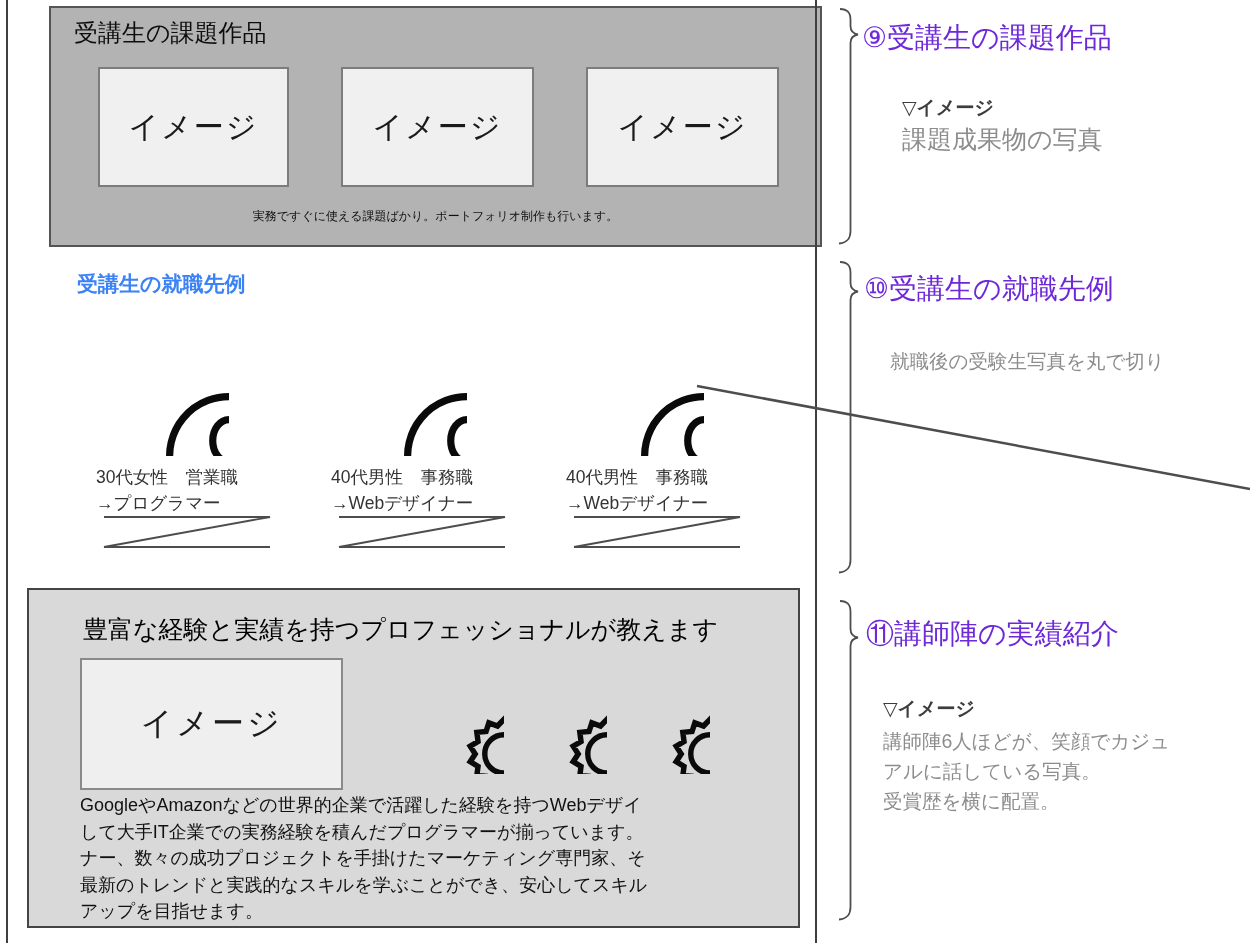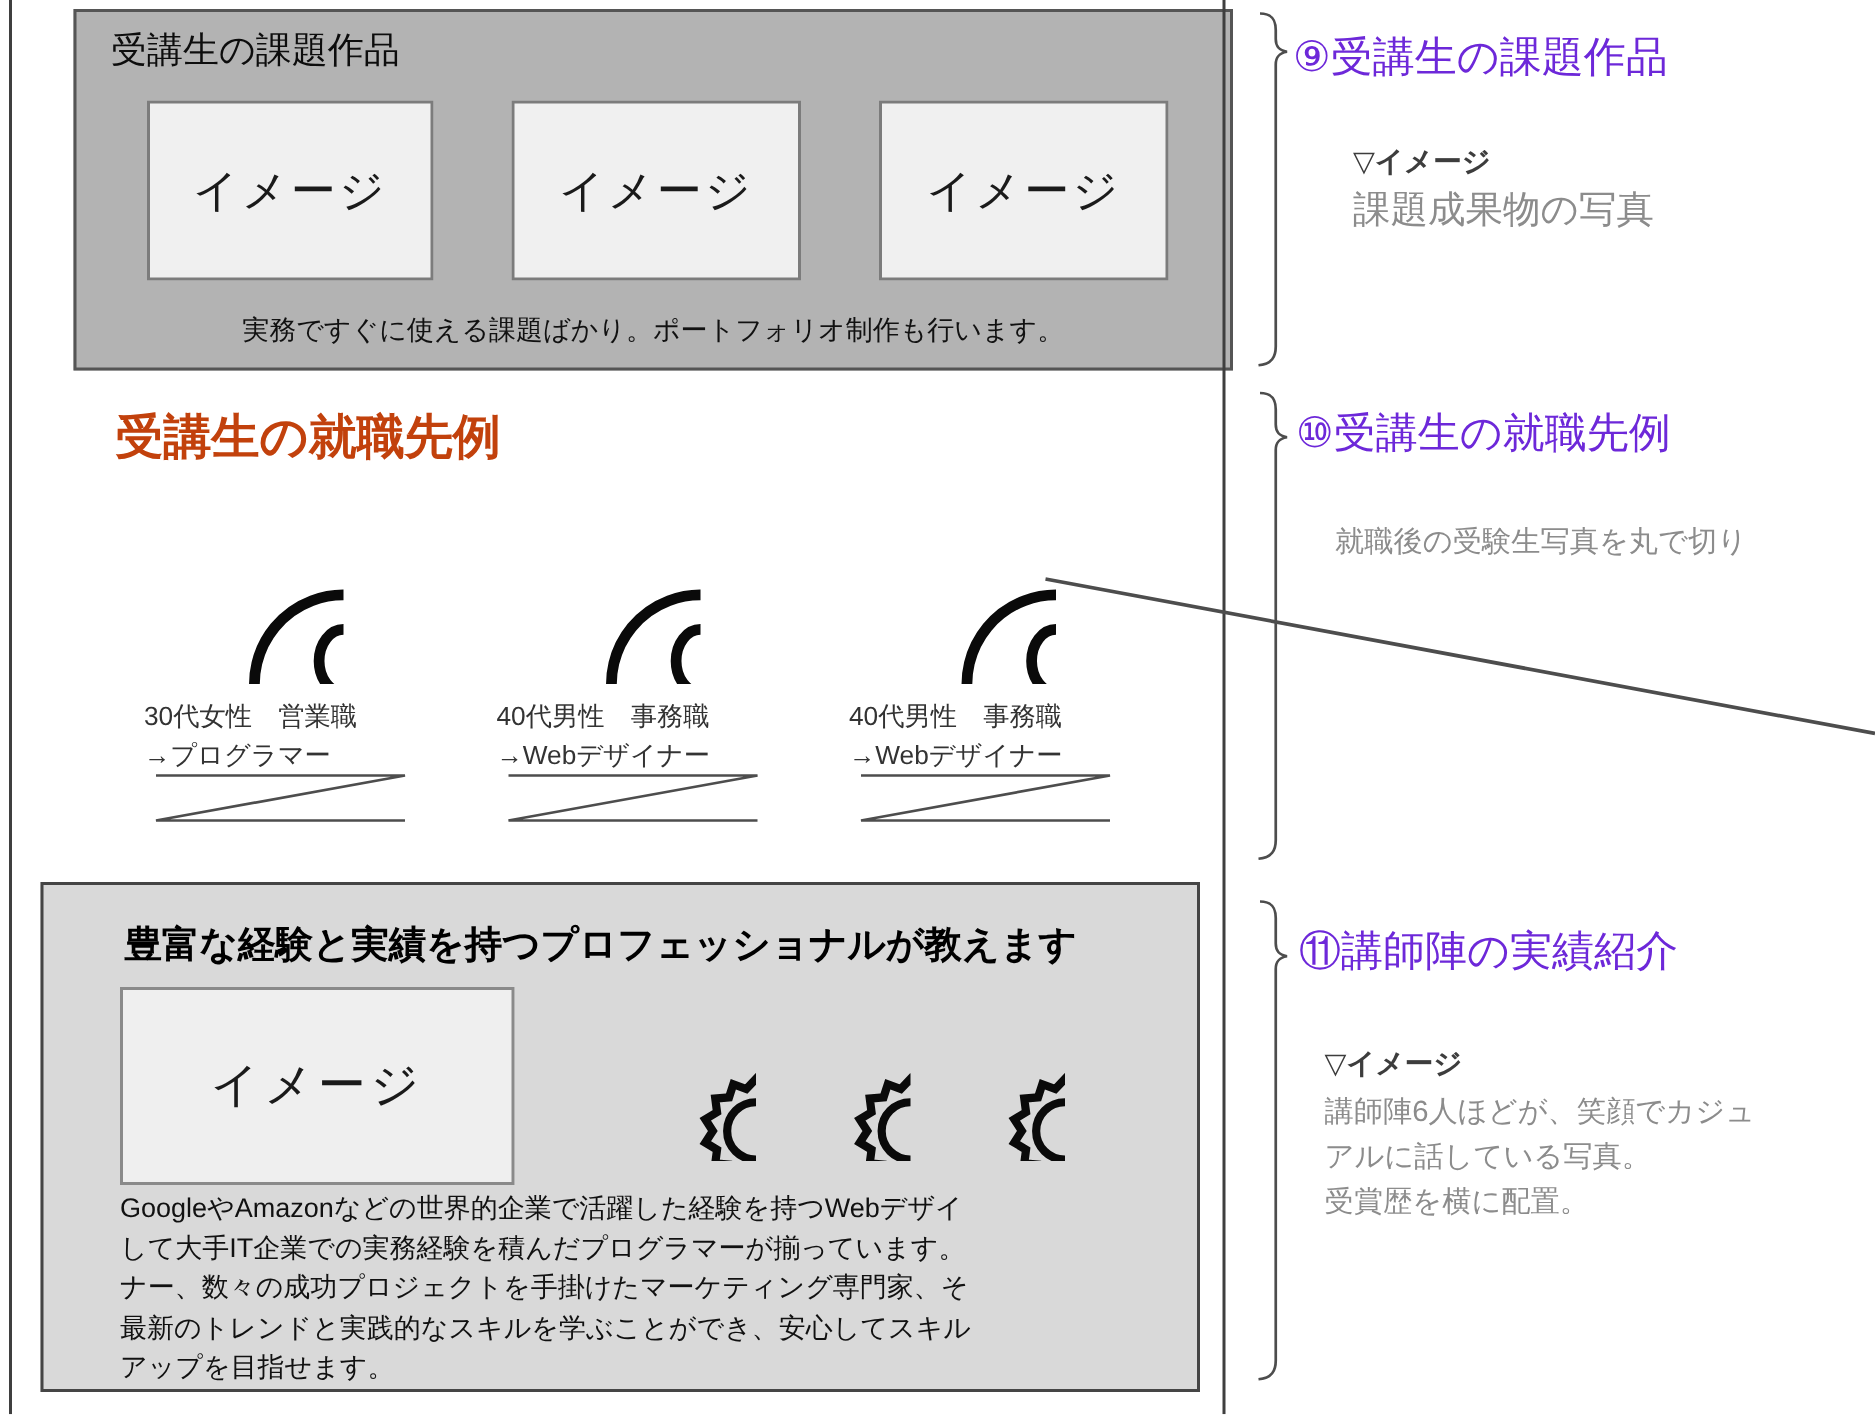--- a/index.html
+++ b/index.html
@@ -6,25 +6,25 @@
   .canvas{
     position:relative;width:1250px;height:943px;background:#ffffff;overflow:hidden;
     font-family:"Liberation Sans","DejaVu Sans",sans-serif;color:#1a1a1a;
   }
   .abs{position:absolute;}
   
   .sec1-box{left:25px;top:6px;width:769px;height:237px;background:#b3b3b3;border:2px solid #555;margin-left:24px;}
   .sec1-title{left:23px;top:9px;font-size:24px;color:#0d0d0d;white-space:nowrap;}
   .ph-box{background:#f0f0f0;border:2px solid #7c7c7c;display:flex;align-items:center;justify-content:center;}
   .ph-box span{font-size:30px;color:#1a1a1a;letter-spacing:2px;}
-  .sec1-caption{left:0;top:200px;width:100%;text-align:center;font-size:18px;color:#111;}
-  .sec2-title{left:77px;top:270px;font-size:32px;font-weight:bold;color:#c2410c;white-space:nowrap;}
+  .sec1-caption{left:0;top:200px;width:100%;text-align:center;font-size:12px;color:#111;}
+  .sec2-title{left:77px;top:270px;font-size:21px;font-weight:bold;color:#3b82f6;white-space:nowrap;}
   .person-caption{width:240px;font-size:17.5px;line-height:26px;color:#333;}
   .sec3-box{left:27px;top:588px;width:769px;height:336px;background:#d9d9d9;border:2px solid #454545;}
-  .sec3-title{left:54px;top:23px;font-size:25px;font-weight:bold;color:#000;white-space:nowrap;}
+  .sec3-title{left:54px;top:23px;font-size:25px;font-weight:normal;color:#000;white-space:nowrap;}
   .sec3-img{left:51px;top:68px;width:259px;height:128px;background:#efefef;border:2px solid #8a8a8a;
             display:flex;align-items:center;justify-content:center;}
   .sec3-img span{font-size:32px;color:#1a1a1a;letter-spacing:3px;}
   .sec3-para{left:51px;top:202px;width:690px;font-size:18px;line-height:26.5px;color:#111;}
   .sec3-para div{white-space:nowrap;}
   
   .ann-title{font-size:28px;color:#6d28d9;white-space:nowrap;}
   .ann-sub{font-size:19px;font-weight:bold;color:#3d3d3d;white-space:nowrap;}
   .ann-body{font-size:25px;color:#8c8c8c;white-space:nowrap;}
   .ann-body.lh28{line-height:28px;font-size:19.5px;}

